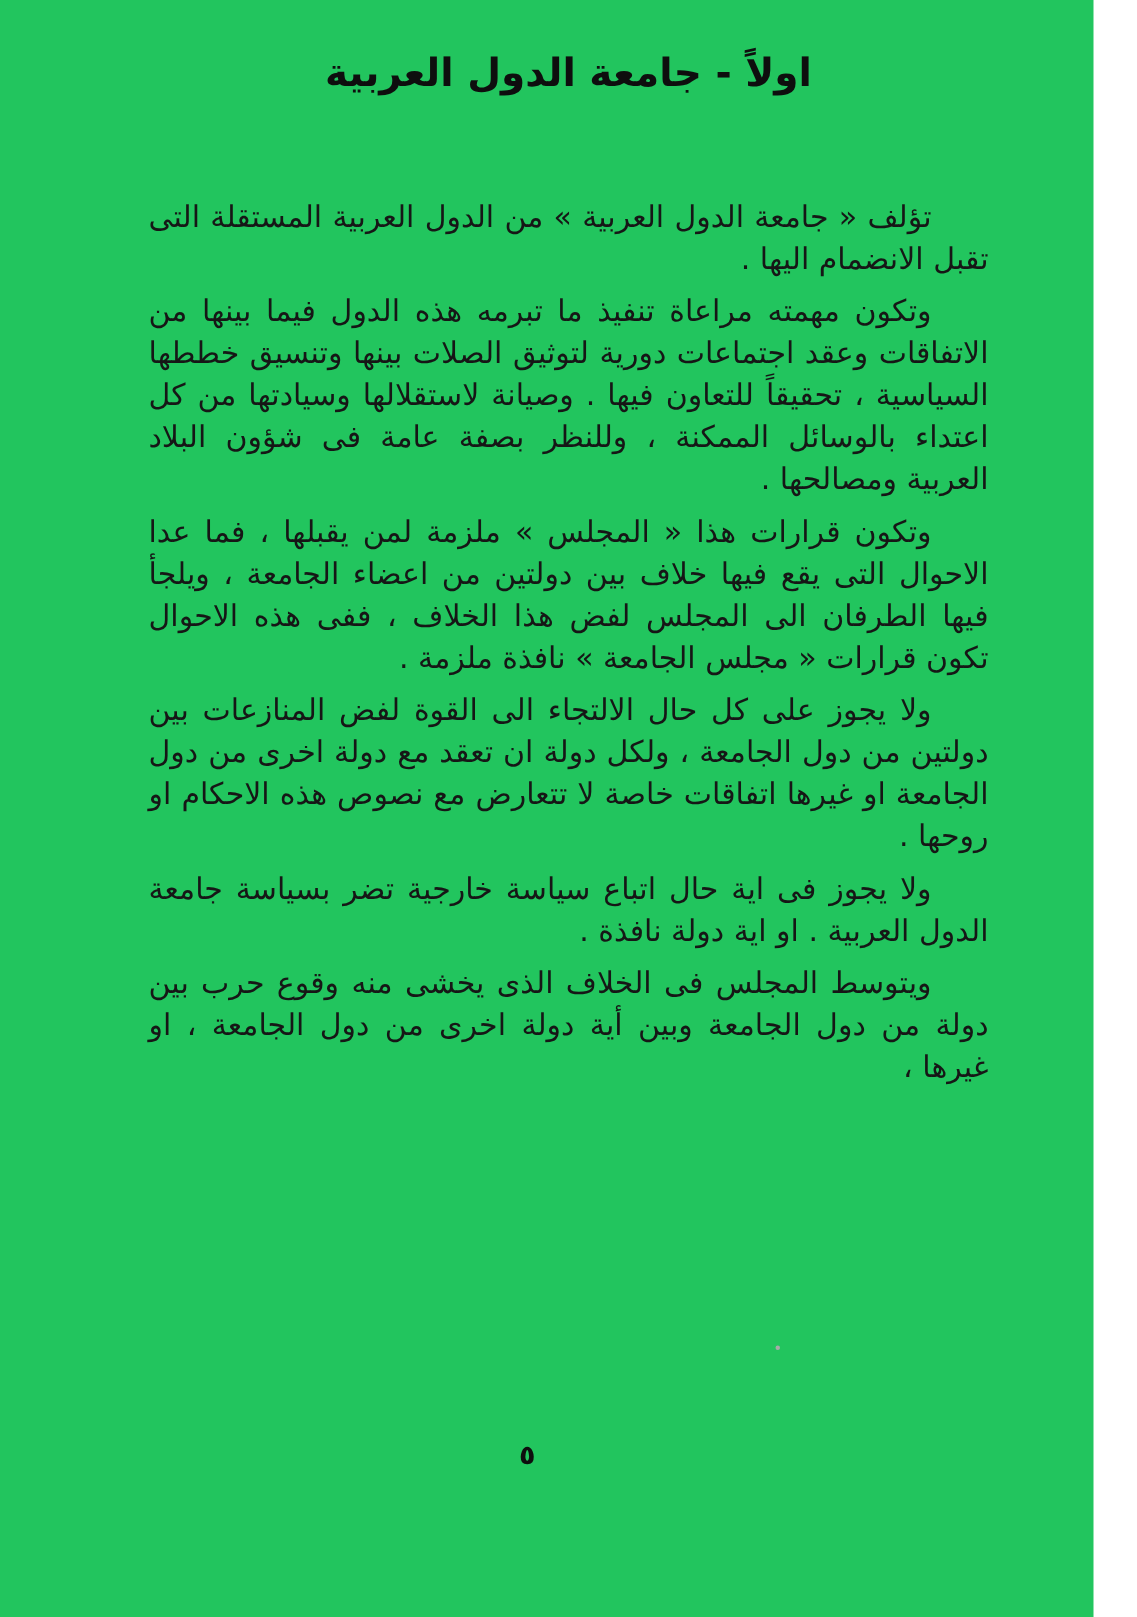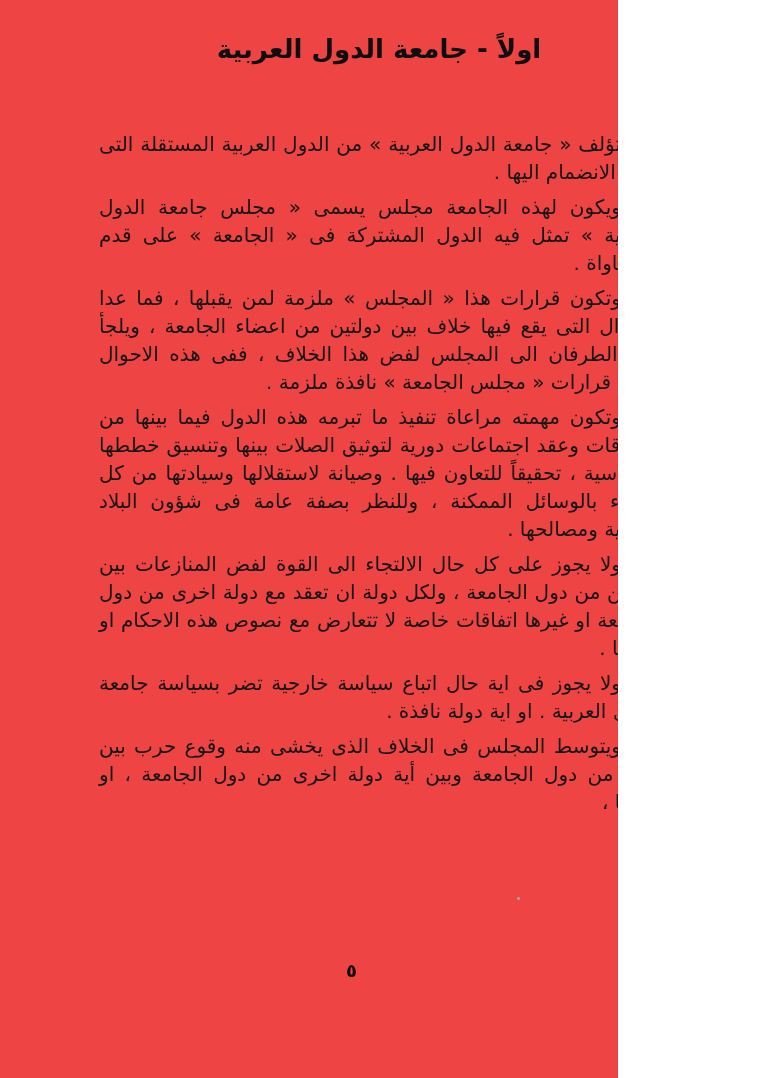--- a/index.html
+++ b/index.html
@@ -2,23 +2,23 @@
 <html lang="ar"><head>
 <meta charset="utf-8">
 <style>
   html, body {
     margin: 0;
     padding: 0;
     background: #ffffff;
   }
   .page {
     position: relative;
-    width: 618px;
+    width: 729px;
     height: 1078px;
-    background: #ef4444;
+    background: #22c55e;
     overflow: hidden;
     font-family: "DejaVu Sans", sans-serif;
     color: #141414;
   }
   .page-title {
     position: absolute;
     top: 34px;
     left: 99px;
     width: 560px;
     margin: 0;
@@ -68,23 +68,22 @@
 </style>
 </head>
 <body>
 
 <div class="page">
 
   <h1 class="page-title" dir="rtl">اولاً - جامعة الدول العربية</h1>
 
   <div class="doc-body" dir="rtl">
     <p class="para" dir="rtl">تؤلف « جامعة الدول العربية » من الدول العربية المستقلة التى تقبل الانضمام اليها .</p>
-    <p class="para" dir="rtl">ويكون لهذه الجامعة مجلس يسمى « مجلس جامعة الدول العربية » تمثل فيه الدول المشتركة فى « الجامعة » على قدم المساواة .</p>
+    <p class="para" dir="rtl">وتكون مهمته مراعاة تنفيذ ما تبرمه هذه الدول فيما بينها من الاتفاقات وعقد اجتماعات دورية لتوثيق الصلات بينها وتنسيق خططها السياسية ، تحقيقاً للتعاون فيها . وصيانة لاستقلالها وسيادتها من كل اعتداء بالوسائل الممكنة ، وللنظر بصفة عامة فى شؤون البلاد العربية ومصالحها .</p>
     <p class="para" dir="rtl">وتكون قرارات هذا « المجلس » ملزمة لمن يقبلها ، فما عدا الاحوال التى يقع فيها خلاف بين دولتين من اعضاء الجامعة ، ويلجأ فيها الطرفان الى المجلس لفض هذا الخلاف ، ففى هذه الاحوال تكون قرارات « مجلس الجامعة » نافذة ملزمة .</p>
-    <p class="para" dir="rtl">وتكون مهمته مراعاة تنفيذ ما تبرمه هذه الدول فيما بينها من الاتفاقات وعقد اجتماعات دورية لتوثيق الصلات بينها وتنسيق خططها السياسية ، تحقيقاً للتعاون فيها . وصيانة لاستقلالها وسيادتها من كل اعتداء بالوسائل الممكنة ، وللنظر بصفة عامة فى شؤون البلاد العربية ومصالحها .</p>
     <p class="para" dir="rtl">ولا يجوز على كل حال الالتجاء الى القوة لفض المنازعات بين دولتين من دول الجامعة ، ولكل دولة ان تعقد مع دولة اخرى من دول الجامعة او غيرها اتفاقات خاصة لا تتعارض مع نصوص هذه الاحكام او روحها .</p>
     <p class="para" dir="rtl">ولا يجوز فى اية حال اتباع سياسة خارجية تضر بسياسة جامعة الدول العربية . او اية دولة نافذة .</p>
     <p class="para" dir="rtl">ويتوسط المجلس فى الخلاف الذى يخشى منه وقوع حرب بين دولة من دول الجامعة وبين أية دولة اخرى من دول الجامعة ، او غيرها ،</p>
   </div>
 
   <div class="scan-speck"></div>
 
   <div class="page-number" dir="rtl">٥</div>
 
 </div>

